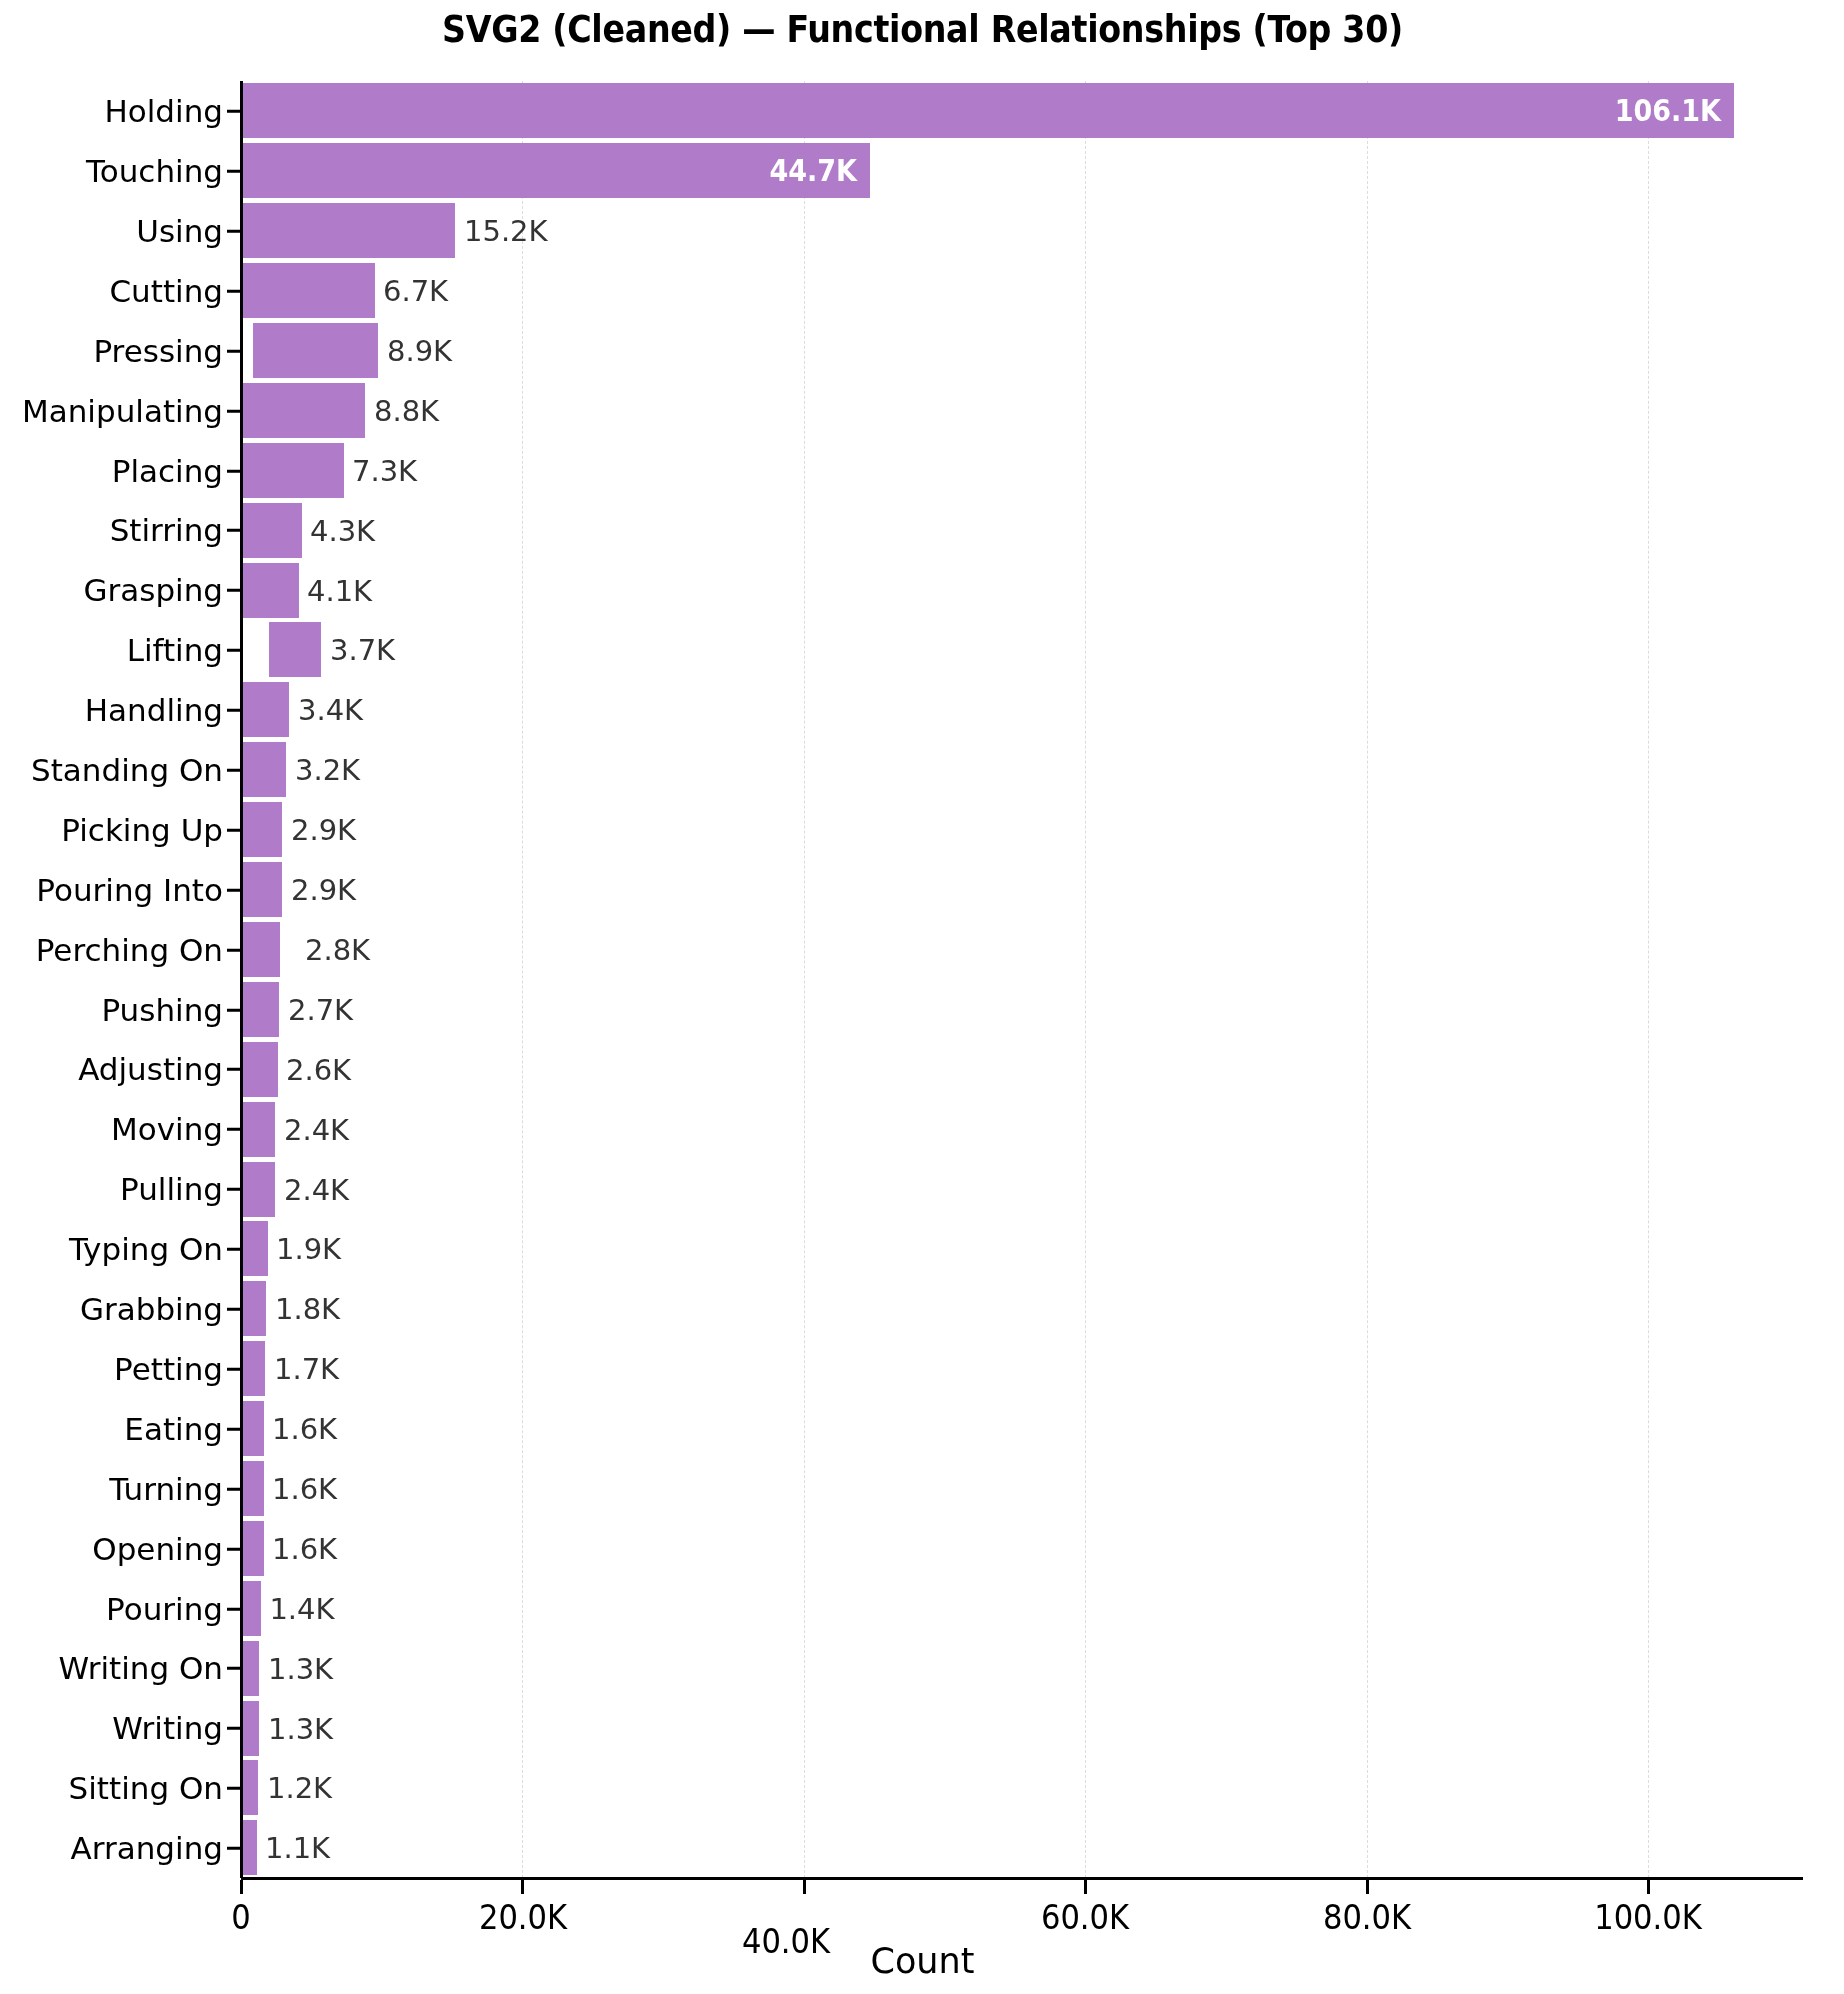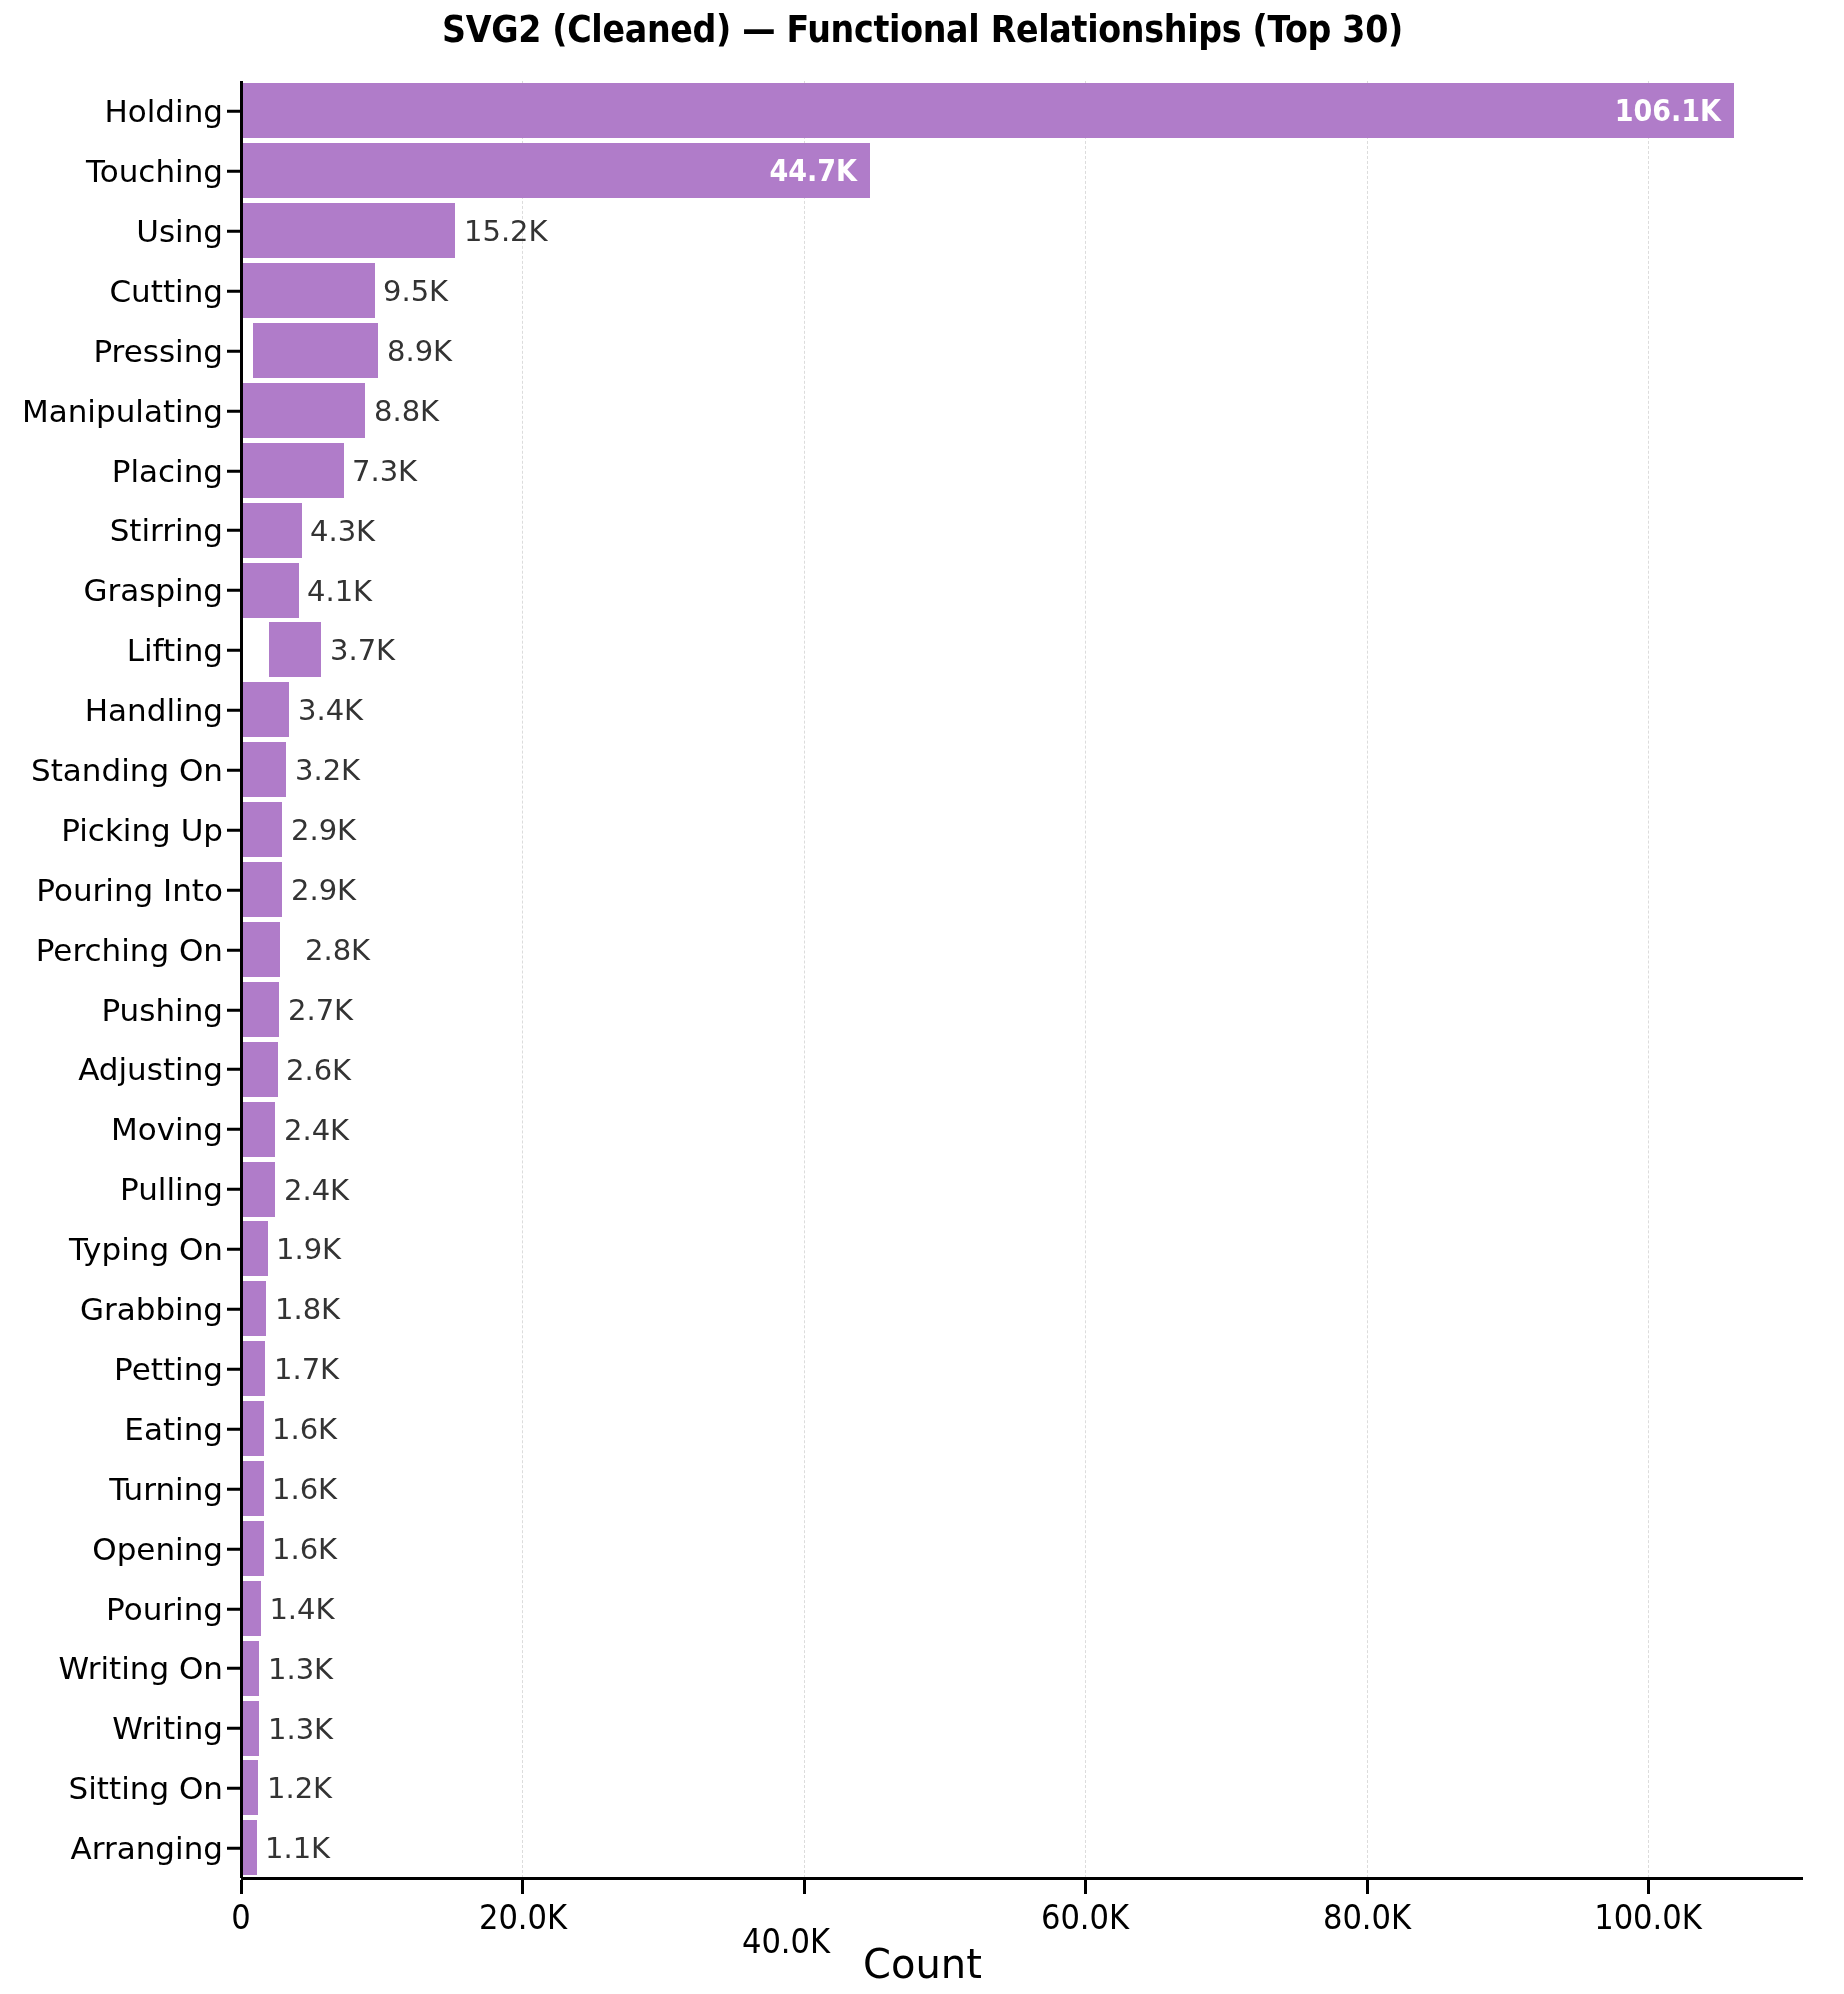--- a/index.html
+++ b/index.html
@@ -138,21 +138,21 @@
     white-space: nowrap;
     transform: translateX(-50%);
     line-height: 1;
   }
   #x-axis-label {
     position: absolute;
     left: 0;
     top: 1941px;
     width: 1845px;
     text-align: center;
-    font-size: 40px;
+    font-size: 35px;
     color: #000000;
   }
 </style>
 </head>
 <body>
 
 <div id="page">
 
   <div id="chart-title">SVG2 (Cleaned) — Functional Relationships (Top 30)</div>
 
@@ -169,21 +169,21 @@
       <div class="bar-row" style="top: 62px; height: 55px; width: 1562px;">
         <div class="bar" style="width: 629px;"></div>
         <span class="bar-value inside" style="left: 616px; transform: translate(-100%, -50%);">44.7K</span>
       </div>
       <div class="bar-row" style="top: 122px; height: 55px; width: 1562px;">
         <div class="bar" style="width: 214px;"></div>
         <span class="bar-value outside" style="left: 223px;">15.2K</span>
       </div>
       <div class="bar-row" style="top: 182px; height: 55px; width: 1562px;">
         <div class="bar" style="width: 134px;"></div>
-        <span class="bar-value outside" style="left: 142px;">9.5K</span>
+        <span class="bar-value outside" style="left: 142px;">6.7K</span>
       </div>
       <div class="bar-row" style="top: 242px; height: 55px; width: 1562px; margin-left: 12px;">
         <div class="bar" style="width: 125px;"></div>
         <span class="bar-value outside" style="left: 134px;">8.9K</span>
       </div>
       <div class="bar-row" style="top: 302px; height: 55px; width: 1562px;">
         <div class="bar" style="width: 124px;"></div>
         <span class="bar-value outside" style="left: 133px;">8.8K</span>
       </div>
       <div class="bar-row" style="top: 362px; height: 55px; width: 1562px;">

